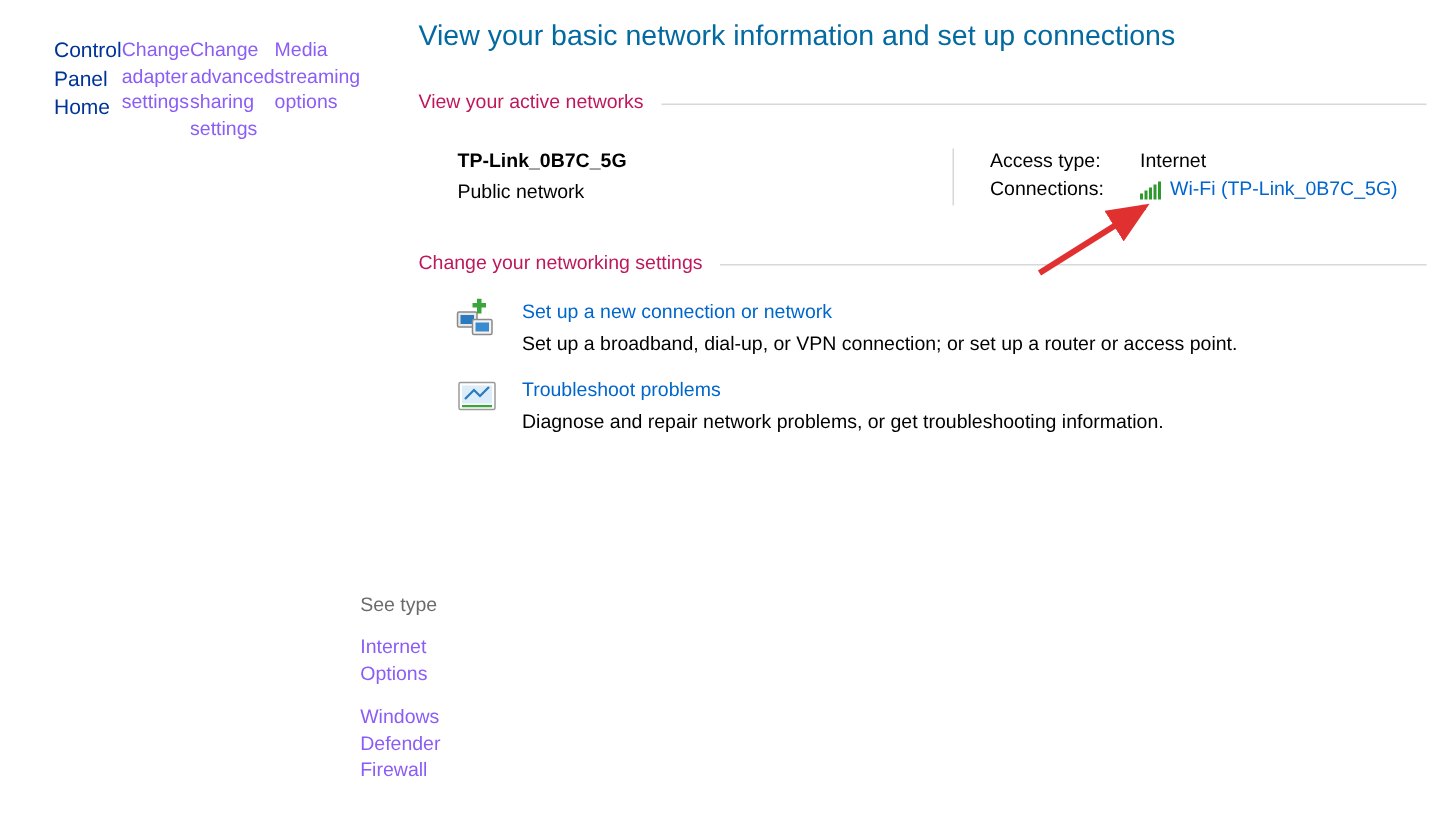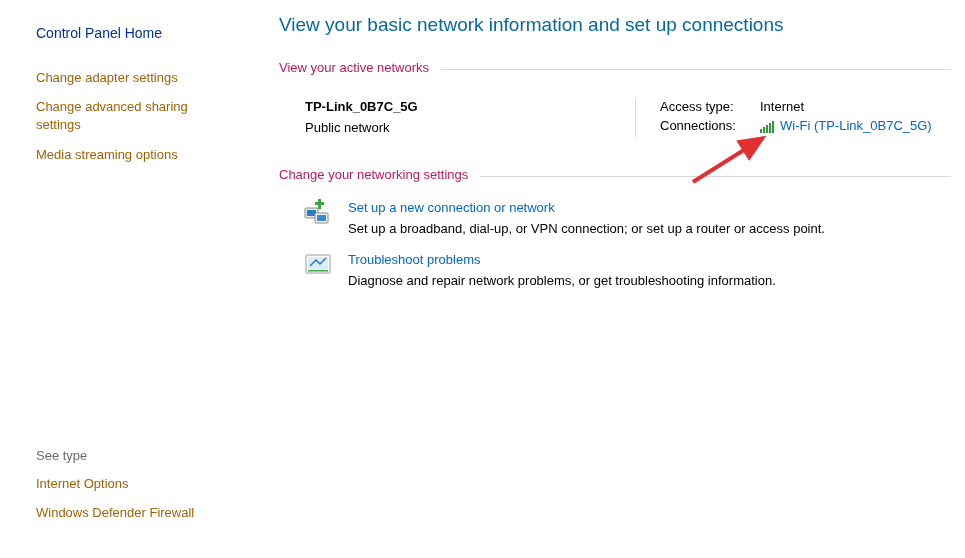--- a/index.html
+++ b/index.html
@@ -11,24 +11,24 @@
       width: 965px;
       height: 558px;
       position: relative;
       overflow: hidden;
     }
     .layout { display: flex; height: 100%; }
     .sidebar {
       width: 255px;
       padding: 24px 20px 20px 36px;
       display: flex;
-      flex-direction: column;
+      flex-direction: row;
     }
     .sidebar-link {
-      color: #a16207;
+      color: #8b5cf6;
       font-size: 13px;
       margin-bottom: 12px;
       cursor: pointer;
       line-height: 1.35;
       display: inline-block;
     }
     .sidebar .home {
       color: #003399;
       font-size: 14px;
       margin-bottom: 26px;

